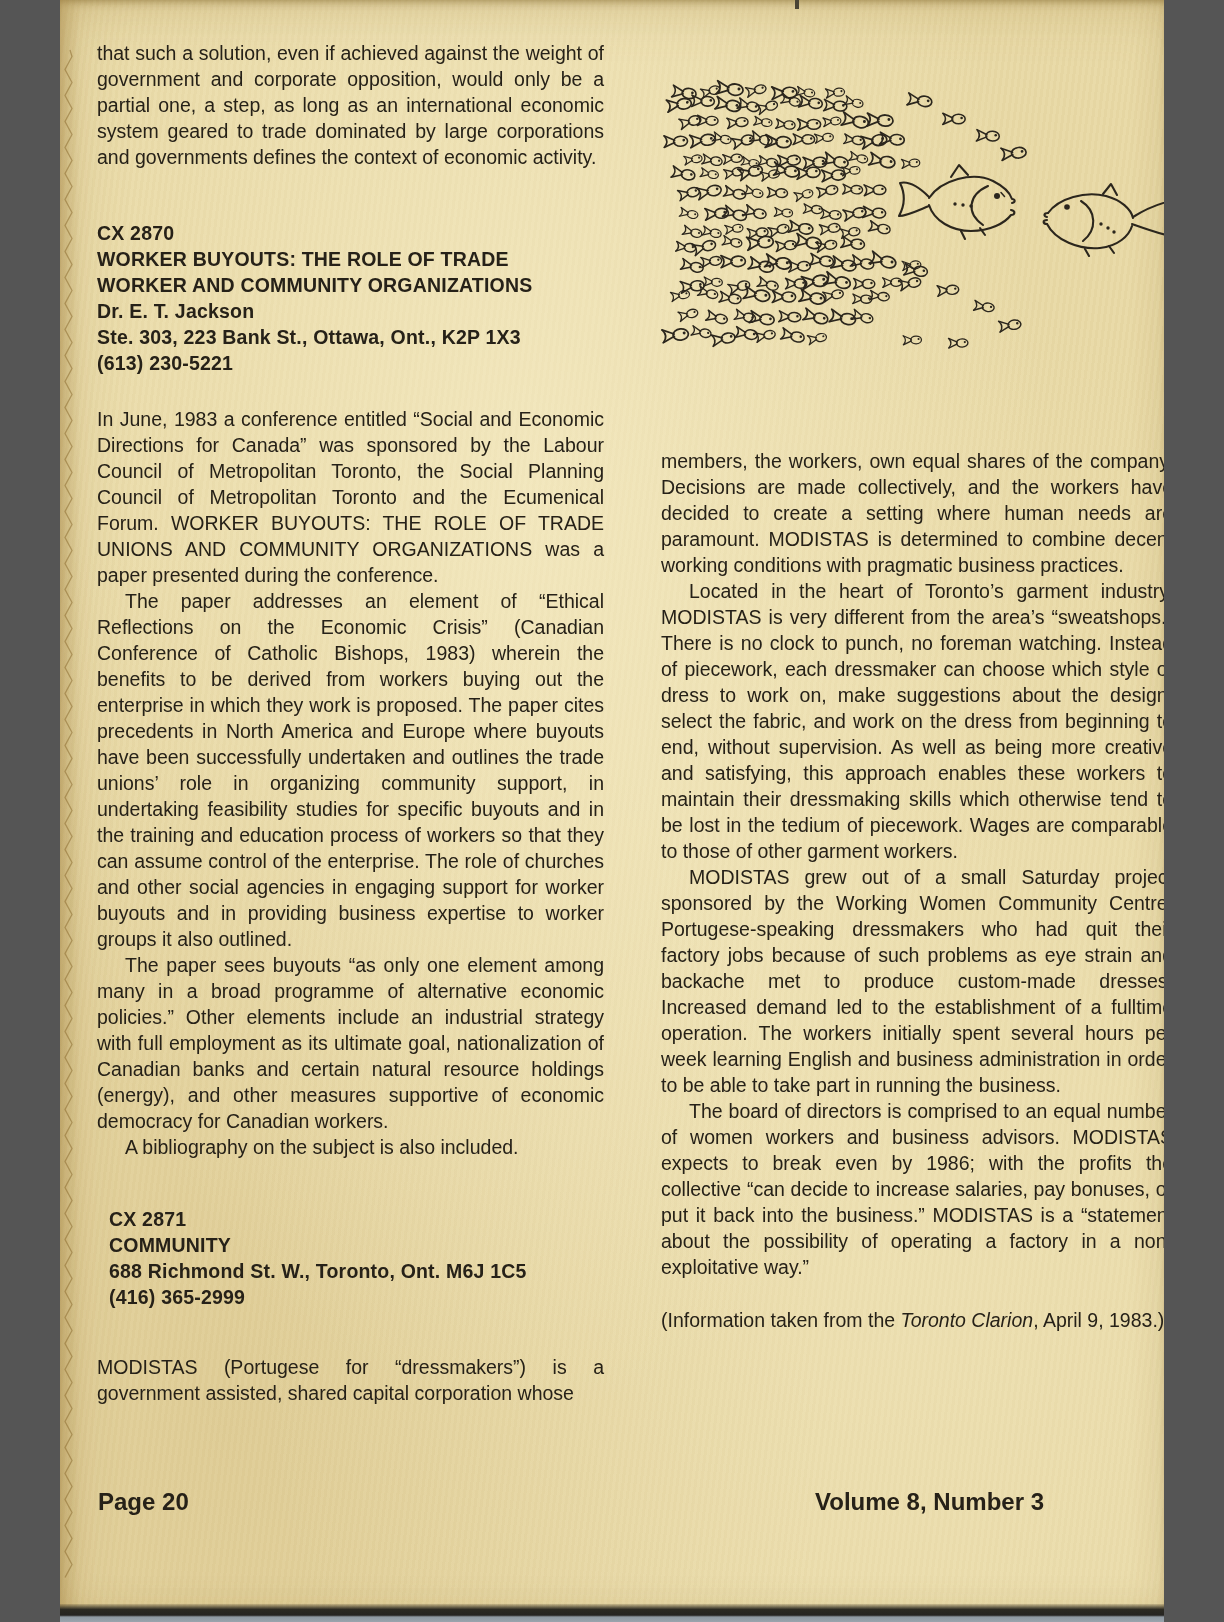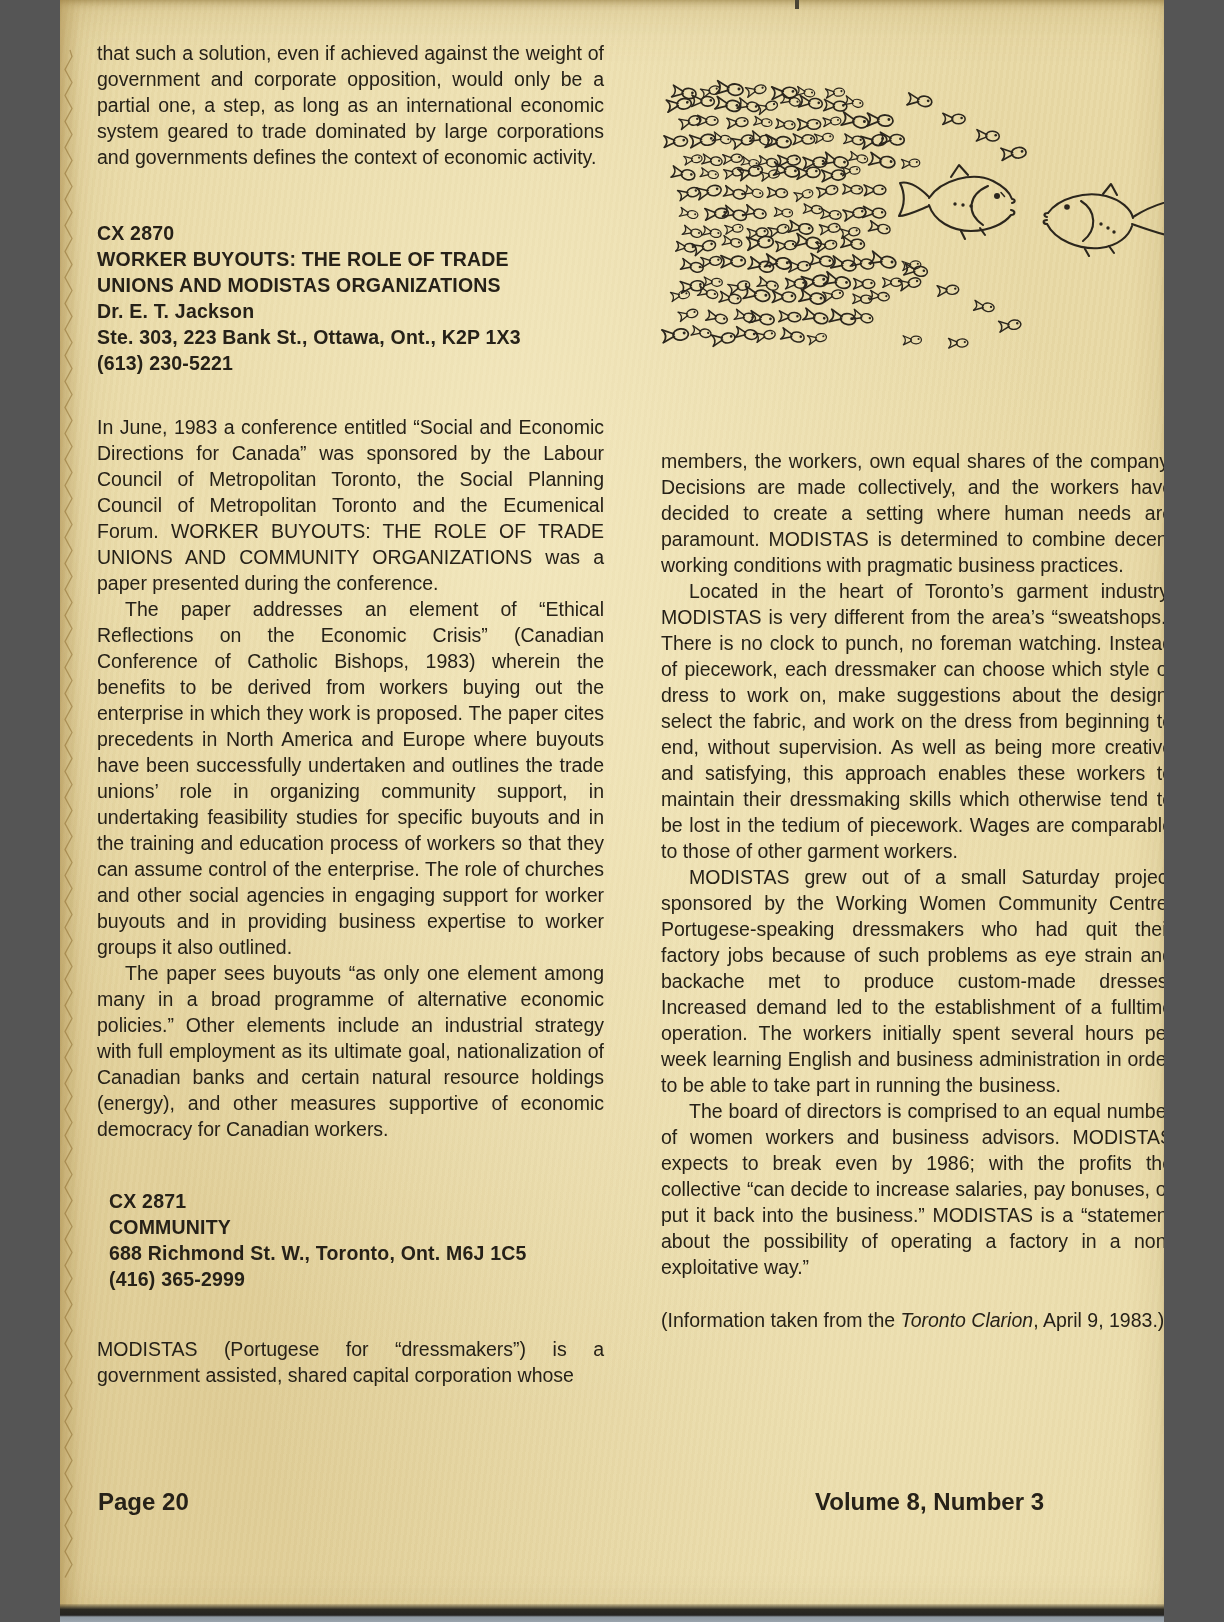--- a/index.html
+++ b/index.html
@@ -33,21 +33,21 @@
   .crease-mark{position:absolute;background:#4a4434;}
   .illustration{position:absolute;left:600px;top:35px;}
   .ink{stroke:#2b261d;fill:none;stroke-linecap:round;stroke-linejoin:round;}
 
   .col{position:absolute;text-align:justify;font-size:19.5px;line-height:26px;}
   .col p{margin:0;}
   .col-left{left:37px;top:40px;width:507px;}
   .col-right{left:601px;top:448px;width:512px;}
   p.indent{text-indent:28px;}
   .listing{font-weight:bold;line-height:26px;letter-spacing:0.2px;}
-  .listing-2870{margin:50px 0 38px 0;}
+  .listing-2870{margin:50px 0 30px 0;}
   .listing-2871{margin:46px 0 44px 12px;}
   .attribution{margin-top:27px !important;}
   .attribution i{font-style:italic;}
   .footer{position:absolute;top:1488px;font-weight:bold;font-size:24px;}
   .footer-left{left:38px;}
   .footer-right{right:120px;}
   .staple{position:absolute;}
 </style>
 </head>
 <body>
@@ -266,29 +266,30 @@
       <path d="M66,58 L71,65"></path>
     </g>
   </svg>
 
   <div class="col col-left">
     <p>that such a solution, even if achieved against the weight of government and corporate opposition, would only be a partial one, a step, as long as an international economic system geared to trade dominated by large corporations and governments defines the context of economic activity.</p>
 
     <div class="listing listing-2870">
       <div>CX 2870</div>
       <div>WORKER BUYOUTS:  THE ROLE OF TRADE</div>
-      <div>UNIONS AND MODISTAS ORGANIZATIONS</div>
+      <div>WORKER AND COMMUNITY ORGANIZATIONS</div>
       <div>Dr. E. T. Jackson</div>
       <div>Ste. 303, 223 Bank St., Ottawa, Ont., K2P 1X3</div>
       <div>(613) 230-5221</div>
     </div>
 
     <p>In June, 1983 a conference entitled “Social and Economic Directions for Canada” was sponsored by the Labour Council of Metropolitan Toronto, the Social Planning Council of Metropolitan Toronto and the Ecumenical Forum. WORKER BUYOUTS: THE ROLE OF TRADE UNIONS AND COMMUNITY ORGANIZATIONS was a paper presented during the conference.</p>
     <p class="indent">The paper addresses an element of “Ethical Reflections on the Economic Crisis” (Canadian Conference of Catholic Bishops, 1983) wherein the benefits to be derived from workers buying out the enterprise in which they work is proposed. The paper cites precedents in North America and Europe where buyouts have been successfully undertaken and outlines the trade unions’ role in organizing community support, in undertaking feasibility studies for specific buyouts and in the training and education process of workers so that they can assume control of the enterprise. The role of churches and other social agencies in engaging support for worker buyouts and in providing business expertise to worker groups it also outlined.</p>
     <p class="indent">The paper sees buyouts “as only one element among many in a broad programme of alternative economic policies.” Other elements include an industrial strategy with full employment as its ultimate goal, nationalization of Canadian banks and certain natural resource holdings (energy), and other measures supportive of economic democracy for Canadian workers.</p>
+    <p class="indent">A bibliography on the subject is also included.</p>
 
     <div class="listing listing-2871">
       <div>CX 2871</div>
       <div>COMMUNITY</div>
       <div>688 Richmond St. W., Toronto, Ont. M6J 1C5</div>
       <div>(416) 365-2999</div>
     </div>
 
     <p>MODISTAS (Portugese for “dressmakers”) is a government assisted, shared capital corporation whose</p>
   </div>

